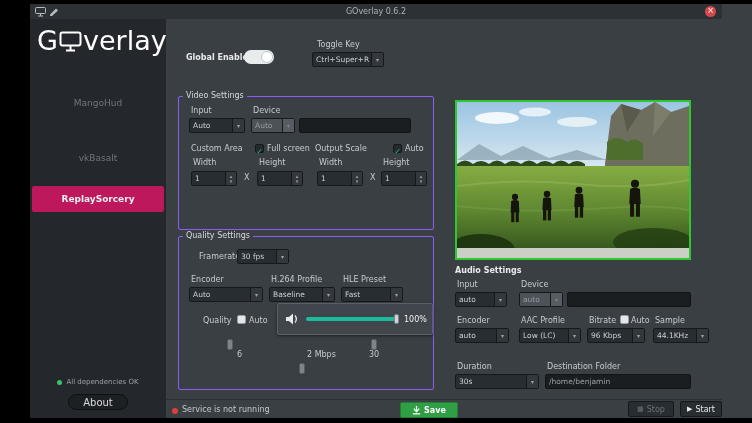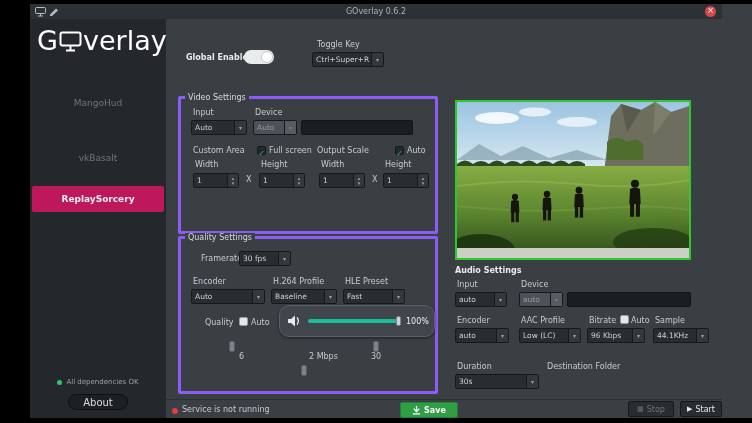--- a/index.html
+++ b/index.html
@@ -21,21 +21,21 @@
   .side-item.selected{left:2px;width:132px;height:26px;line-height:26px;background:#be185d;
              color:#eceef0;font-weight:bold;border-radius:2px;}
   .deps{position:absolute;left:0;top:359px;width:136px;text-align:center;font-size:7px;color:#9aa0a5;}
   .deps .dot{display:inline-block;width:5px;height:5px;border-radius:50%;background:#35c46a;
              margin-right:4px;vertical-align:middle;}
   .about-btn{position:absolute;left:38px;top:375px;width:60px;height:16px;background:#1d2023;
              border:1px solid #0e1012;border-radius:8px;color:#d8dadc;font-size:10px;
              text-align:center;line-height:15px;box-sizing:border-box;}
   .lbl{position:absolute;font-size:8px;color:#c6cbd0;white-space:nowrap;}
   .lbl.strong{color:#e8eaec;font-weight:bold;}
-  .grp{position:absolute;border:3px solid #8b5cf6;border-radius:2px;}
+  .grp{position:absolute;border:1px solid #8b5cf6;border-radius:2px;}
   .grp-title{position:absolute;top:-6px;left:4px;background:#3a3f44;padding:0 3px;
              font-size:8px;color:#d6dbdf;white-space:nowrap;}
   .dd{position:absolute;height:15px;background:#282d31;border:1px solid #16191c;border-radius:2px;
       box-sizing:border-box;display:flex;align-items:center;font-size:7.5px;color:#ccd1d5;}
   .dd .val{flex:1;padding:0 3px;white-space:nowrap;overflow:hidden;}
   .dd .arr{width:11px;align-self:stretch;background:#33383d;border-left:1px solid #16191c;
            display:flex;align-items:center;justify-content:center;color:#9aa0a5;font-size:6px;}
   .dd .arr::after{content:"▾";}
   .dd.disabled{background:#4c5257;}
   .dd.disabled .val{color:#959ba1;}
@@ -51,21 +51,21 @@
   .spin .arrs::after{content:"▾";}
   .chk{position:absolute;width:9px;height:9px;background:#26292c;border:1px solid #16191c;
        border-radius:2px;box-sizing:border-box;text-align:center;line-height:7px;}
   .chk.checked::after{content:"✓";color:#1abc9c;font-size:8px;}
   .chk.white{background:#e4e6e8;border-color:#9aa0a5;}
   .toggle{position:absolute;width:30px;height:14px;border-radius:7px;background:#e9eced;}
   .toggle .knob{position:absolute;right:1px;top:1px;width:12px;height:12px;border-radius:50%;
         background:#fff;border:1px solid #c3c7ca;box-sizing:border-box;}
   .preview{position:absolute;left:425px;top:96px;width:236px;height:160px;border:2px solid #2ec82e;
         box-sizing:border-box;background:#6a8a4a;}
-  .popup{position:absolute;background:#41464c;border:1px solid #5a6066;border-radius:10px;
+  .popup{position:absolute;background:#41464c;border:1px solid #5a6066;border-radius:2px;
         box-shadow:0 1px 3px rgba(0,0,0,.5);}
   .vol-track{position:absolute;left:28px;top:13px;width:92px;height:4px;background:#1abc9c;border-radius:2px;}
   .vol-handle{position:absolute;left:116px;top:10px;width:5px;height:10px;background:#cfd4d8;
         border:1px solid #7d8388;border-radius:2px;box-sizing:border-box;}
   .rhandle{position:absolute;width:6px;height:11px;background:#7e848a;border:1px solid #565c62;
         border-radius:2px;box-sizing:border-box;}
   .divider{position:absolute;left:136px;top:395px;width:556px;height:1px;background:#2c3034;}
   .svc-dot{position:absolute;left:142px;top:404px;width:6px;height:6px;border-radius:50%;background:#e03e3e;}
   .btn{position:absolute;height:16px;box-sizing:border-box;border-radius:2px;display:flex;
        align-items:center;justify-content:center;gap:3px;font-size:8px;}
@@ -291,20 +291,23 @@
       <span class="val">44.1KHz</span>
       <span class="arr"></span>
     </div>
 
     <div class="lbl" style="left:427px;top:358px">Duration</div>
     <div class="dd" style="left:425px;top:370px;width:84px">
       <span class="val">30s</span>
       <span class="arr"></span>
     </div>
     <div class="lbl" style="left:517px;top:358px">Destination Folder</div>
+    <div class="field" style="left:515px;top:370px;width:146px">
+      <span>/home/benjamin</span>
+    </div>
 
     <div class="divider"></div>
     <div class="svc-dot"></div>
     <div class="lbl" style="left:152px;top:401px">Service is not running</div>
 
     <div class="btn green" style="left:370px;top:398px;width:58px">
       <svg width="9" height="10" viewBox="0 0 10 11">
         <path d="M5,1 V6.5 M2,4 L5,7.5 8,4 M1,9.8 H9" stroke="#fff" stroke-width="1.4" fill="none"></path>
       </svg>
       <span>Save</span>

